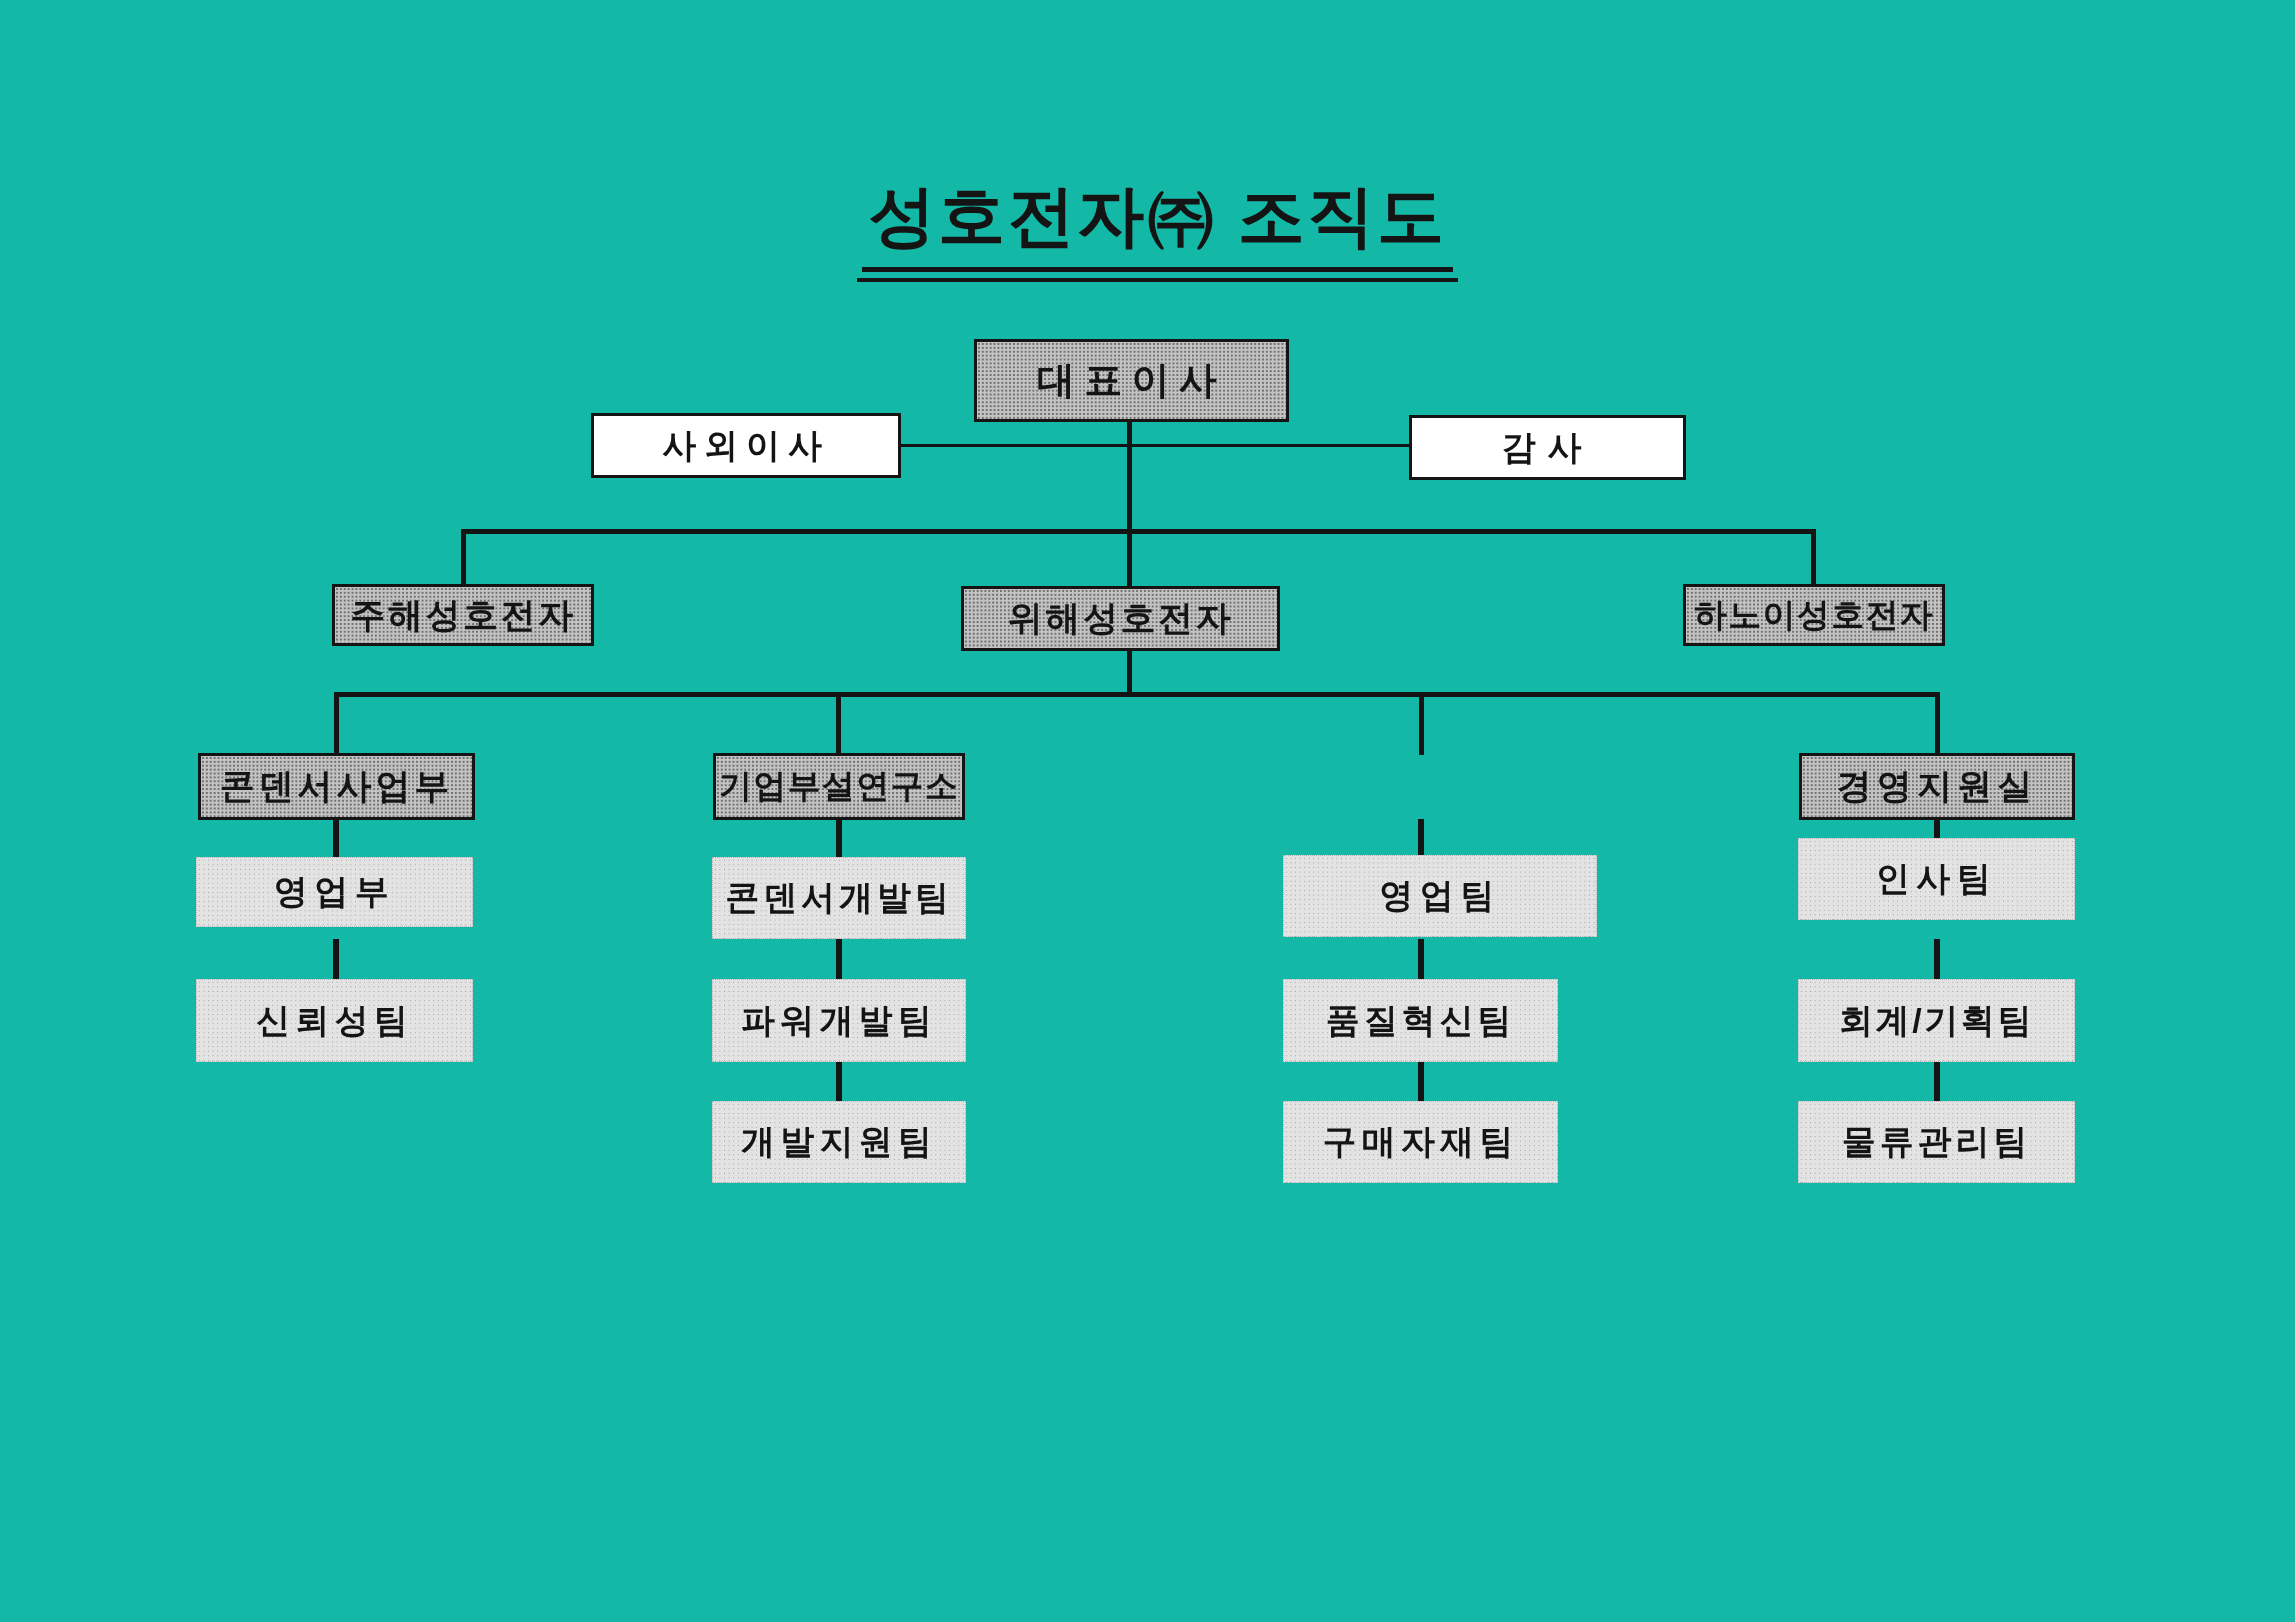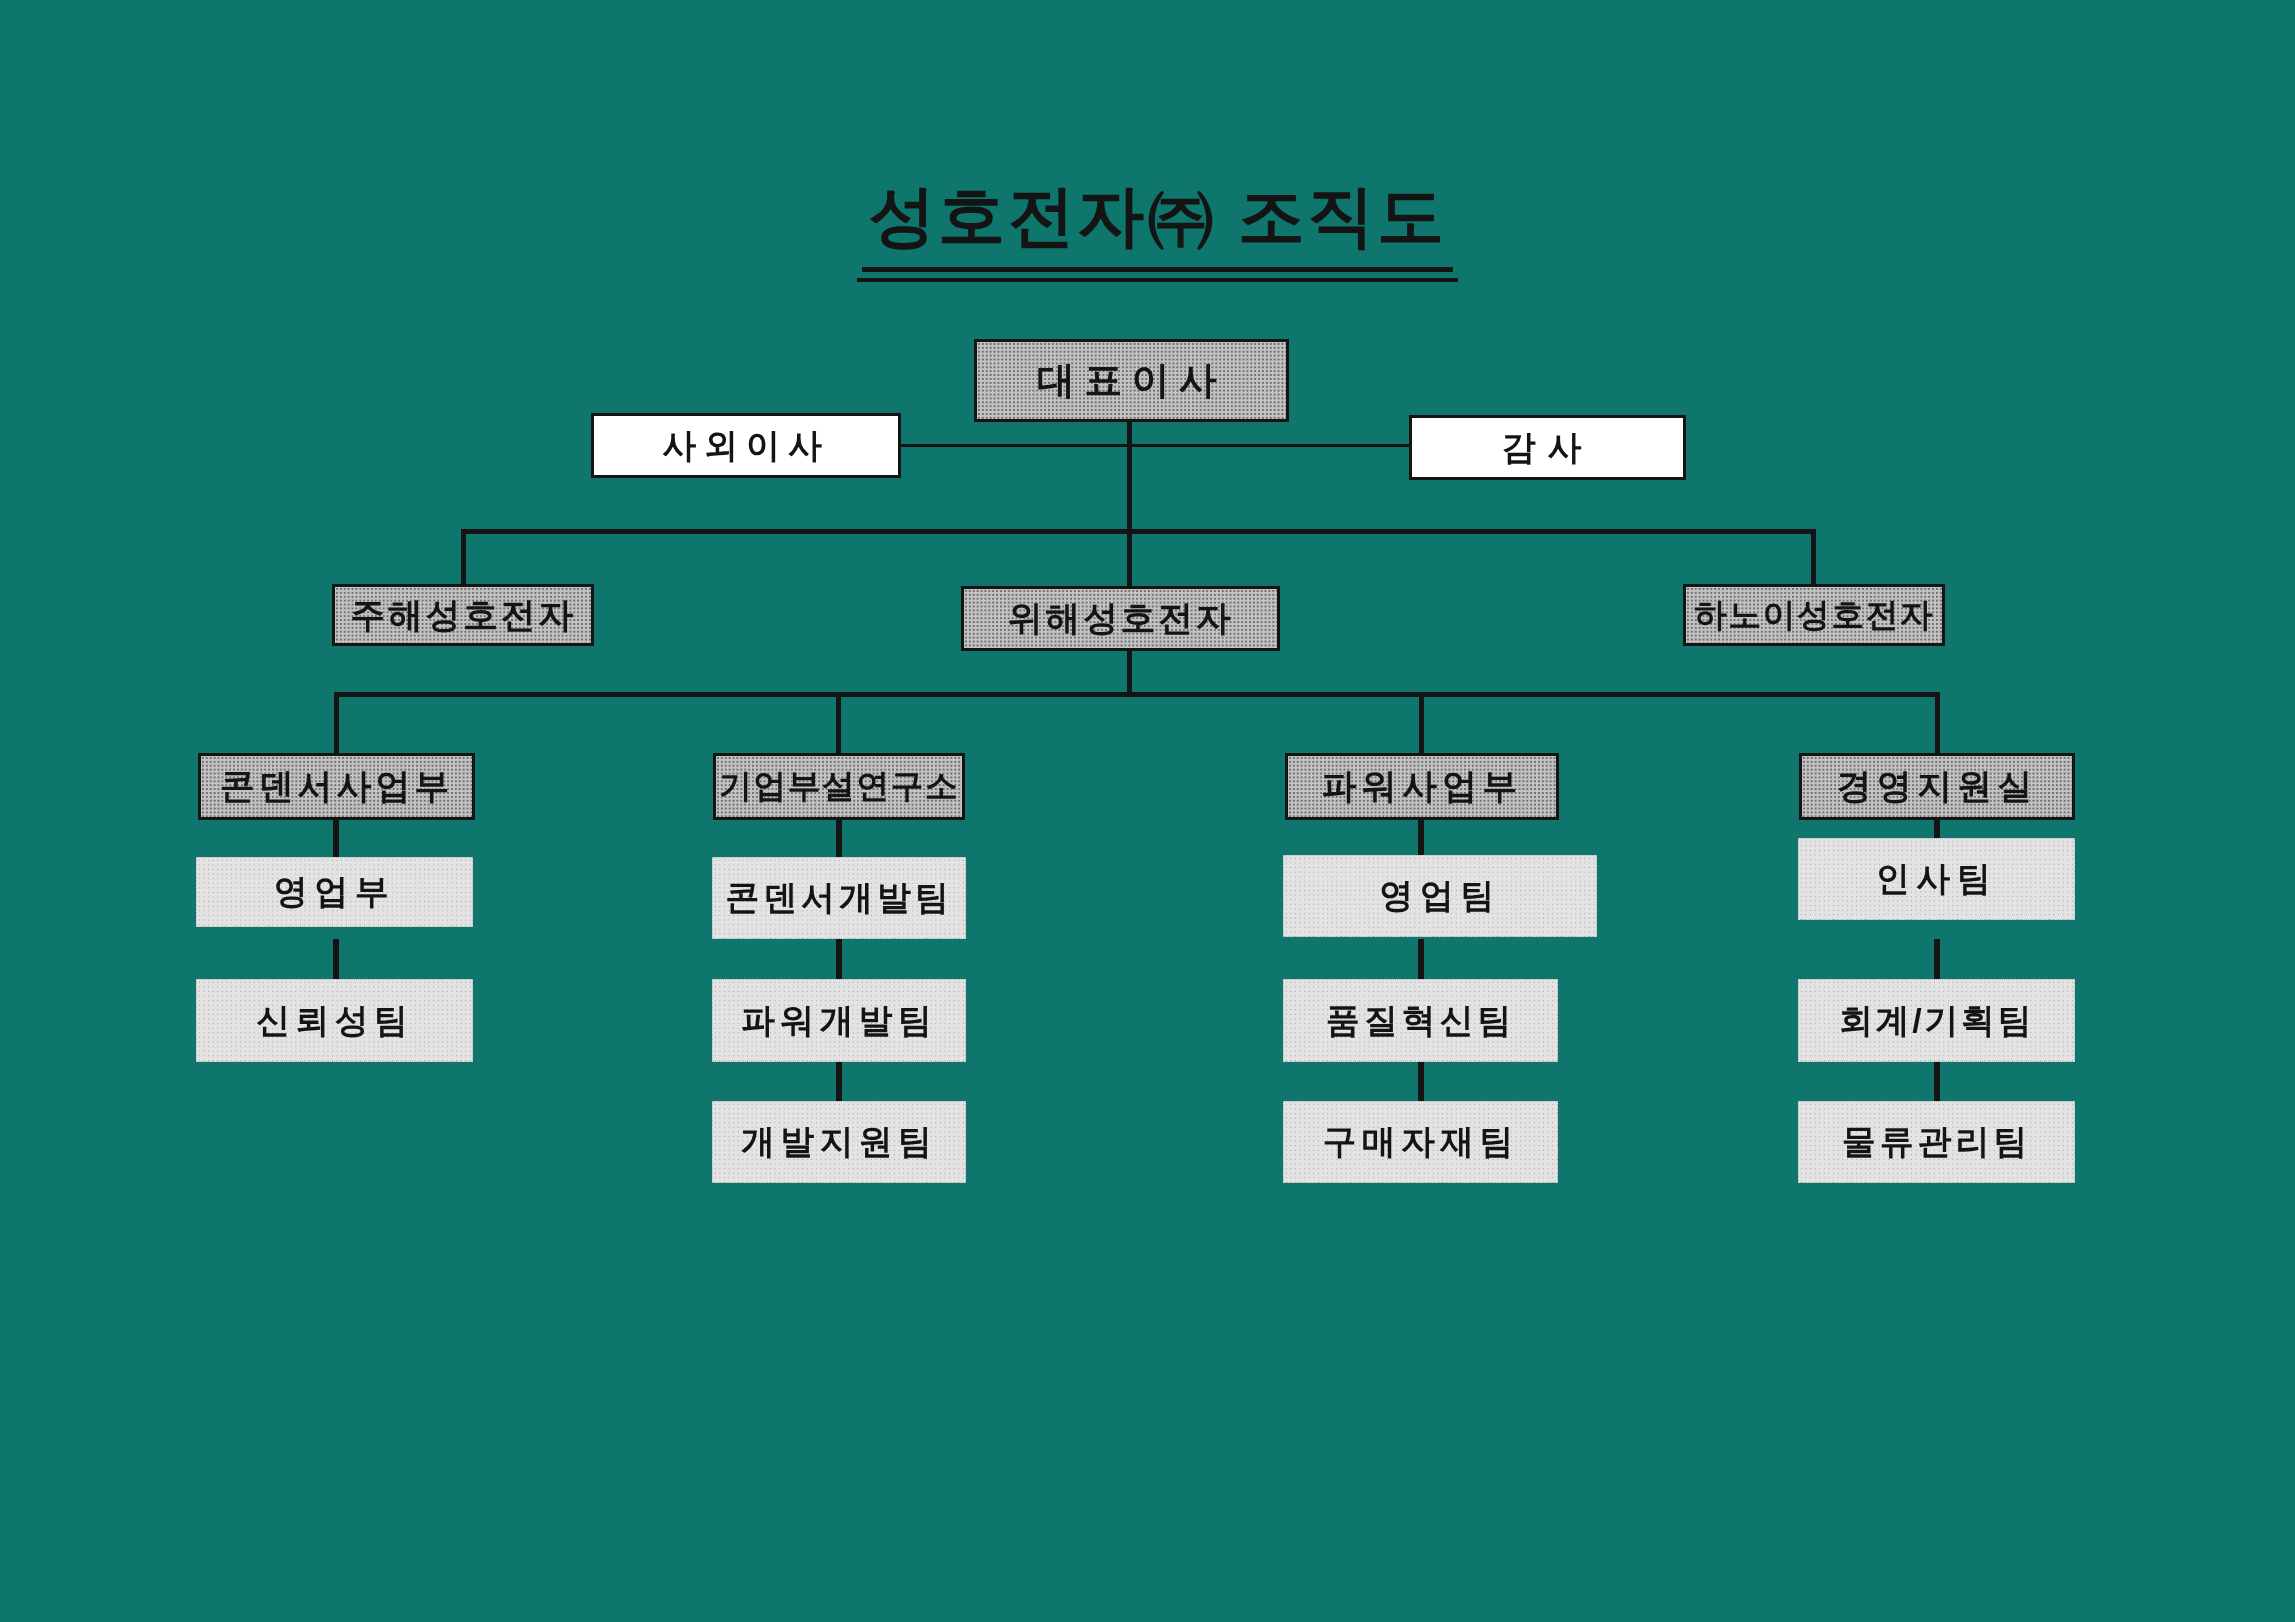--- a/index.html
+++ b/index.html
@@ -1,17 +1,17 @@
 <!DOCTYPE html>
 <html style="font-size:10.5px"><head>
 <meta charset="utf-8">
 <style>
   html,body { margin:0; padding:0; background:#f2f2f0; }
   #canvas {
-    position:relative; width:2295px; height:1623px; background:#0f766e;
+    position:relative; width:2295px; height:1623px; background:#14b8a6;
     font-family:"Liberation Sans","DejaVu Sans",sans-serif; color:#141414;
     overflow:hidden;
   }
   .node {
     position:absolute; box-sizing:border-box;
     display:flex; align-items:center; justify-content:center;
     font-weight:bold; letter-spacing:5.2px; text-align:center;
     white-space:nowrap;
   }
   
@@ -105,21 +105,20 @@
 
   <div class="node dark" style="left:198px; top:753px; width:277px; height:67px; letter-spacing:3.9px;">콘덴서사업부</div>
   <div class="node light" style="left:196px; top:857px; width:277px; height:70px; letter-spacing:6.5px;">영업부</div>
   <div class="node light" style="left:196px; top:979px; width:277px; height:83px; letter-spacing:5.2px;">신뢰성팀</div>
 
   <div class="node dark" style="left:713px; top:753px; width:252px; height:67px; letter-spacing:1.3px; font-size:33px;">기업부설연구소</div>
   <div class="node light" style="left:712px; top:857px; width:254px; height:82px; letter-spacing:3.9px;">콘덴서개발팀</div>
   <div class="node light" style="left:712px; top:979px; width:254px; height:83px; letter-spacing:5.2px;">파워개발팀</div>
   <div class="node light" style="left:712px; top:1101px; width:254px; height:82px; letter-spacing:5.2px;">개발지원팀</div>
 
-  <div class="node dark" style="left:1285px; top:753px; width:274px; height:67px; letter-spacing:5.2px;">파워사업부</div>
   <div class="node light" style="left:1283px; top:855px; width:314px; height:82px; letter-spacing:6.5px;">영업팀</div>
   <div class="node light" style="left:1283px; top:979px; width:275px; height:83px; letter-spacing:3.9px;">품질혁신팀</div>
   <div class="node light" style="left:1283px; top:1101px; width:275px; height:82px; letter-spacing:5.2px;">구매자재팀</div>
 
   <div class="node dark" style="left:1799px; top:753px; width:276px; height:67px; letter-spacing:5.2px;">경영지원실</div>
   <div class="node light" style="left:1798px; top:838px; width:277px; height:82px; letter-spacing:6.5px;">인사팀</div>
   <div class="node light" style="left:1798px; top:979px; width:277px; height:83px; letter-spacing:2.6px;">회계/기획팀</div>
   <div class="node light" style="left:1798px; top:1101px; width:277px; height:82px; letter-spacing:3.9px;">물류관리팀</div>
 
 </div>

